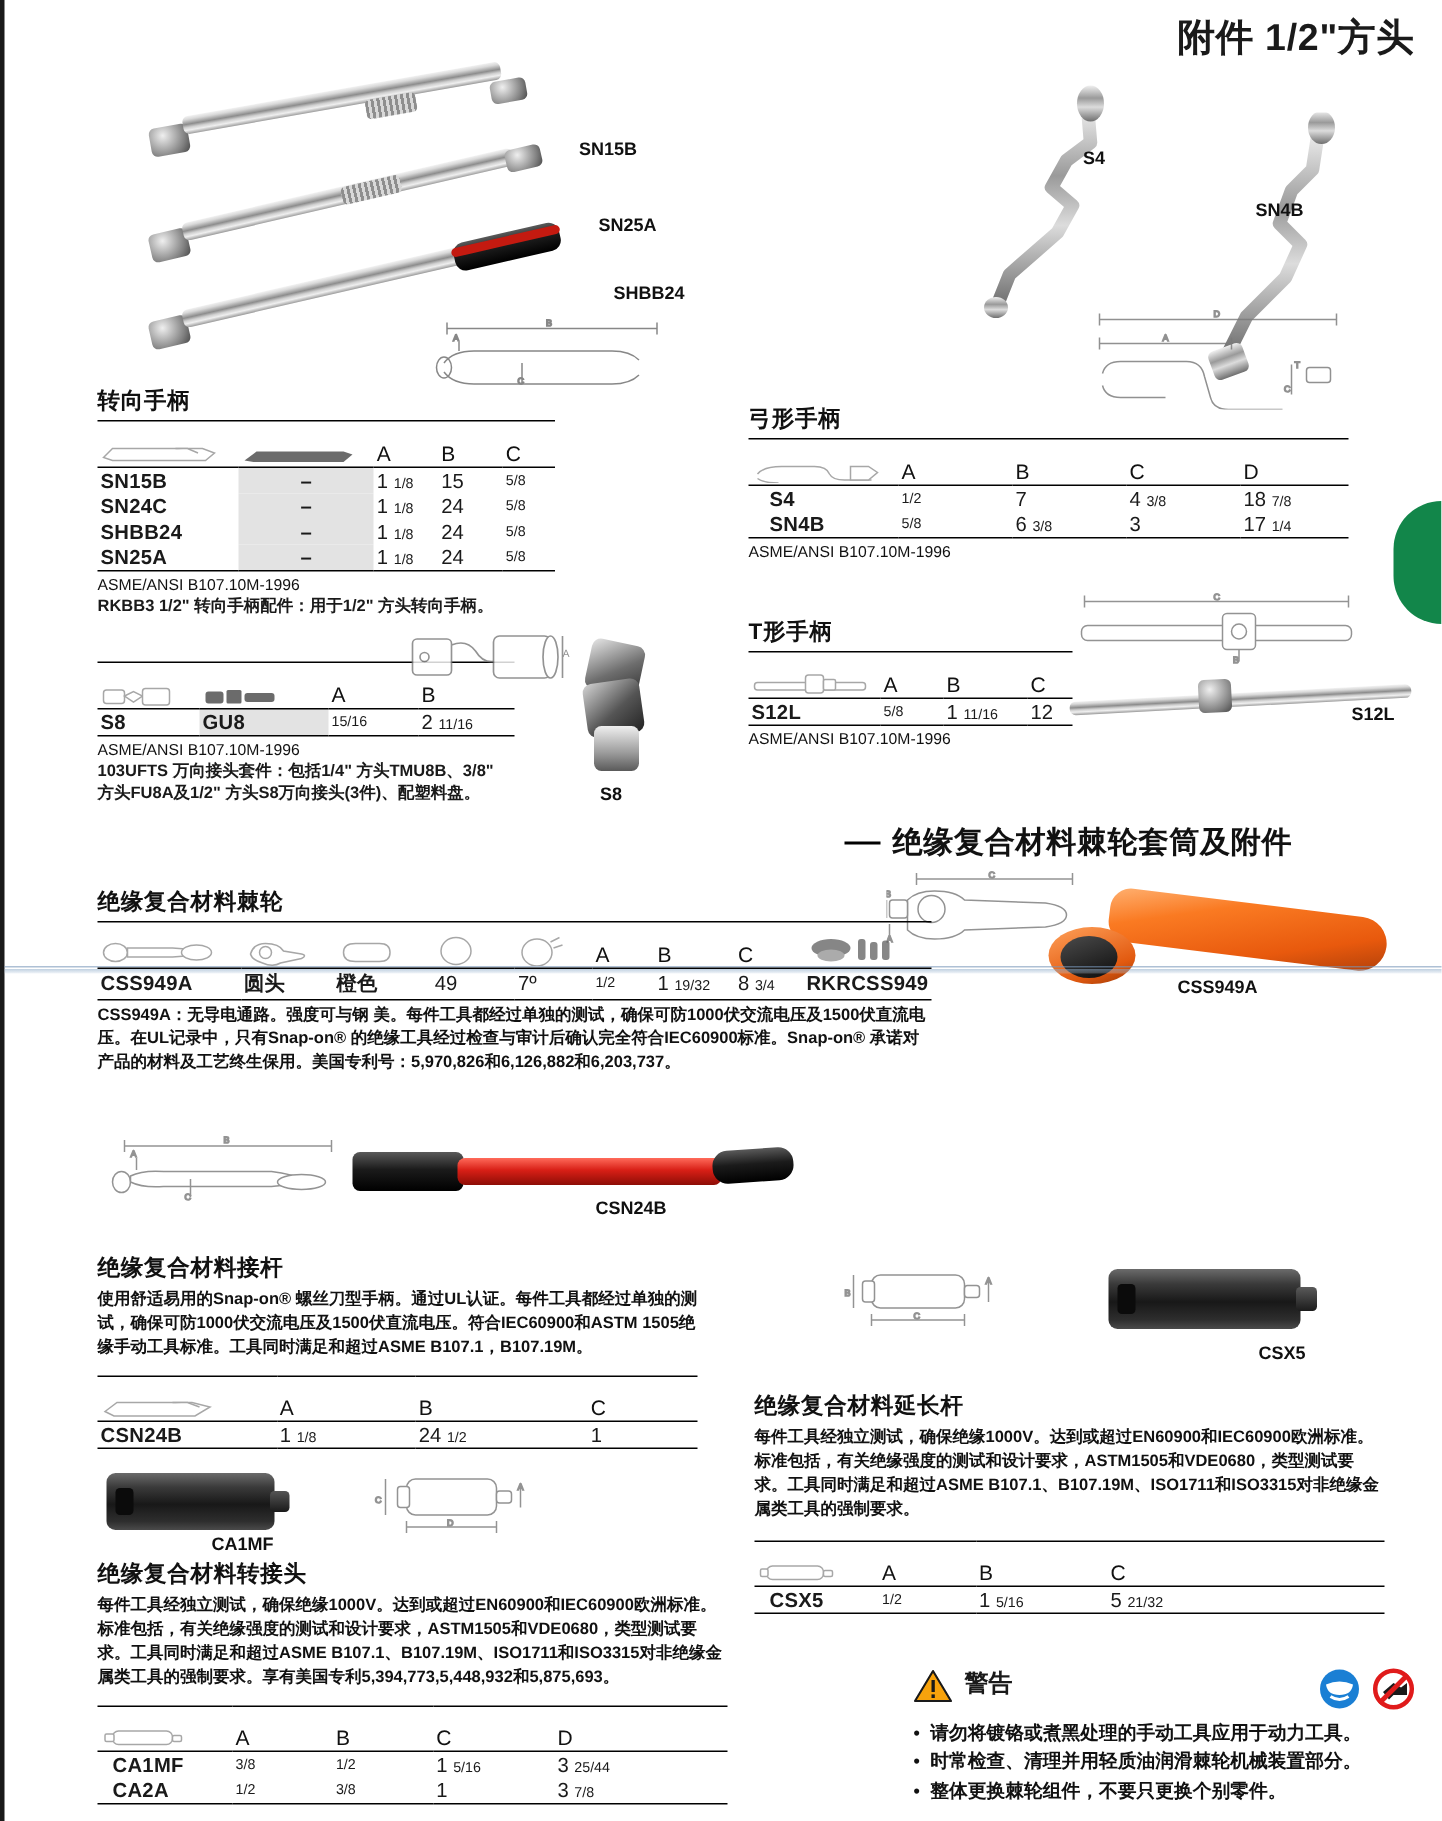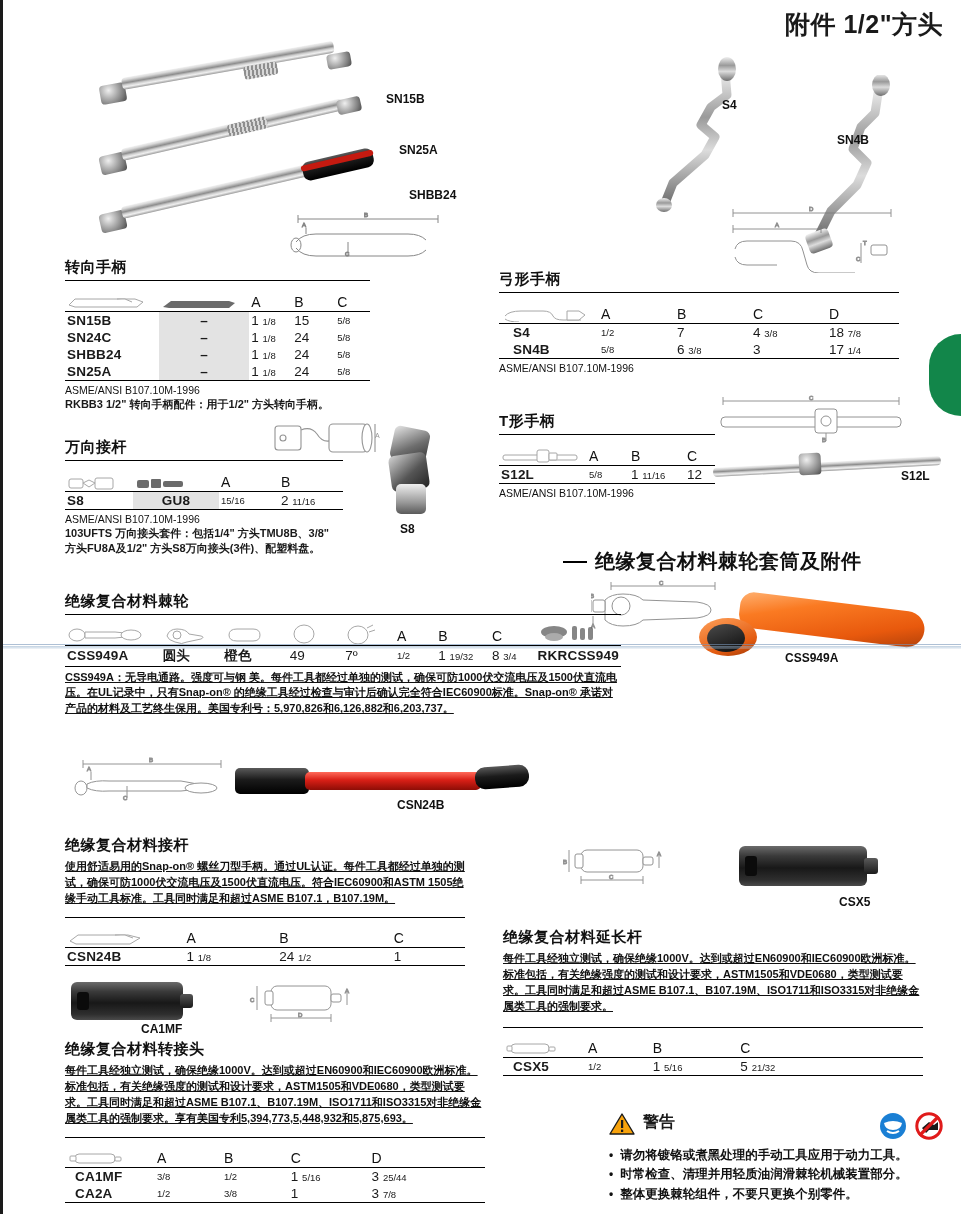--- a/index.html
+++ b/index.html
@@ -54,21 +54,21 @@
   .dim { font-size: 13.5px; }
   .dim .fr { font-size: 9.5px; }
   .sub-frac { font-size: 9.5px; }
   .shade { background: #e3e3e3; }
   .note {
     font-size: 10.5px; line-height: 1.35; color: #111; margin-top: 2px;
     white-space: nowrap;
   }
   .note-cn { font-size: 11px; font-weight: bold; line-height: 1.4; }
   .para {
-    font-size: 11px; line-height: 1.45; color: #111; font-weight: bold; text-decoration: underline;
+    font-size: 11px; line-height: 1.45; color: #111; font-weight: bold;
   }
 
   
   .caption {
     position: absolute; font-size: 12px; font-weight: bold; color: #111;
     white-space: nowrap;
   }
 
   
   .blk { position: absolute; }
@@ -313,21 +313,20 @@
           <td class="dim">6&nbsp;<span class="fr">3/8</span></td>
           <td class="dim">3</td>
           <td class="dim">17&nbsp;<span class="fr">1/4</span></td>
         </tr>
       </tbody>
     </table>
     <div class="note">ASME/ANSI B107.10M-1996</div>
   </div>
 
   <div class="blk" style="left:62px;top:438px;width:278px;">
-    <div class="sec-title">万向接杆</div>
     <div class="rule-under"></div>
     <table class="spec">
       <thead>
         <tr>
           <th style="width:68px;">
             <svg class="ic" width="50" height="14" viewBox="0 0 50 14">
                 <g stroke="#8a8a8a" fill="#fff" stroke-width="1">
               <rect x="2" y="3" width="14" height="9" rx="2"></rect>
                   <path d="M16 7 l6 -3 6 3 -6 4z"></path>
               <rect x="28" y="2" width="18" height="11" rx="2"></rect>
@@ -343,21 +342,21 @@
                 </g>
               </svg>
           </th>
           <th style="width:60px;">A</th>
           <th style="width:64px;">B</th>
         </tr>
       </thead>
       <tbody>
         <tr>
           <td class="pn">S8</td>
-          <td class="shade pn" style="text-align:center">GU8</td>
+          <td class="shade pn" style="">GU8</td>
           <td class="sub-frac">15/16</td>
           <td class="dim">2&nbsp;<span class="fr">11/16</span></td>
         </tr>
       </tbody>
     </table>
     <div class="note">ASME/ANSI B107.10M-1996</div>
     <div class="note-cn" style="white-space:normal;width:272px;">103UFTS 万向接头套件：包括1/4" 方头TMU8B、3/8" 方头FU8A及1/2" 方头S8万向接头(3件)、配塑料盘。</div>
   </div>
 
   <svg class="line-art" style="left:268px;top:416px;" width="112" height="44" viewBox="0 0 112 44">

